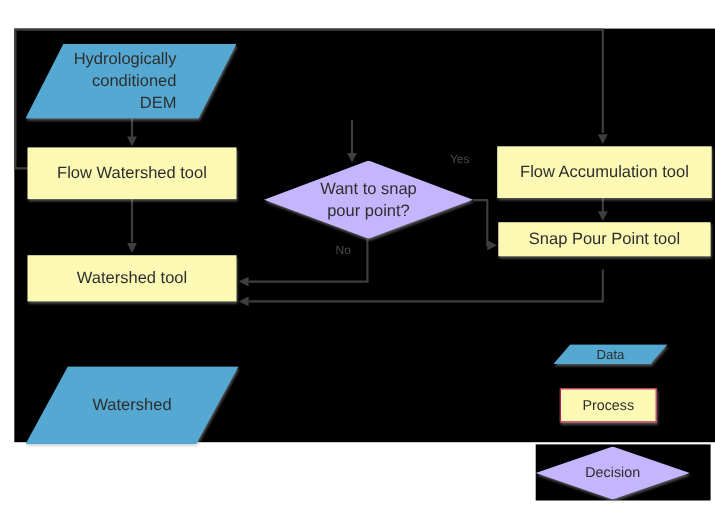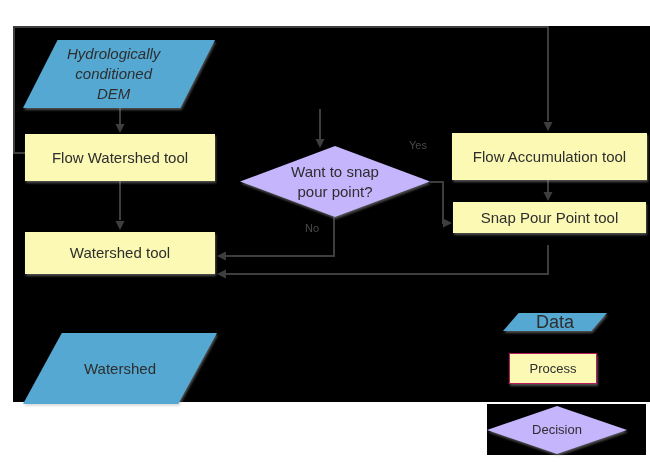--- a/index.html
+++ b/index.html
@@ -26,33 +26,33 @@
   .process-fill{background:#fbf9b4;}
   .decision-fill{background:#c4b5fd;}
   .para-dem{clip-path:polygon(18% 0,100% 0,82% 100%,0 100%);}
   .para-pour{clip-path:polygon(19.5% 0,100% 0,80.5% 100%,0 100%);}
   .para-ws{clip-path:polygon(20% 0,100% 0,80% 100%,0 100%);}
   .para-legend{clip-path:polygon(15% 0,100% 0,85% 100%,0 100%);}
   .diamond{clip-path:polygon(50% 0,100% 50%,50% 100%,0 50%);}
 
   #node-dem{left:23px;top:40px;width:192px;height:68px;}
   #node-dem .text{
-    position:absolute;left:44px;top:4px;text-align:center;display:block;
-    font-size:15px;color:#2e2e2e;line-height:20px;font-style:italic;
+    position:absolute;left:44px;top:4px;text-align:right;display:block;
+    font-size:15px;color:#2e2e2e;line-height:20px;
   }
   #node-pour{left:240px;top:38px;width:190px;height:71px;}
   #node-flowdir{left:25px;top:134px;width:190px;height:47px;}
   #node-flowaccum{left:452px;top:133px;width:195px;height:47px;}
   #node-decision{left:240px;top:146px;width:190px;height:71px;}
   #node-snappour{left:453px;top:202px;width:193px;height:31px;}
   #node-watershedtool{left:25px;top:232px;width:190px;height:42px;}
   #node-watershed{left:23px;top:333px;width:194px;height:71px;}
 
   #legend-data{left:503px;top:313px;width:104px;height:18px;}
-  #legend-data .fill{font-size:18px;}
+  #legend-data .fill{font-size:12px;}
   #legend-process{left:509px;top:353px;width:88px;height:31px;}
   #legend-process .fill{font-size:13px;border:1px solid #be185d;box-sizing:border-box;}
   #legend-decision{left:487px;top:406px;width:140px;height:48px;}
   #legend-decision .fill{font-size:13px;}
 
   .branch-label{
     position:absolute;font-size:11px;color:#4a4a4a;line-height:11px;
   }
   #label-yes{left:409px;top:140px;}
   #label-no{left:305px;top:223px;}

